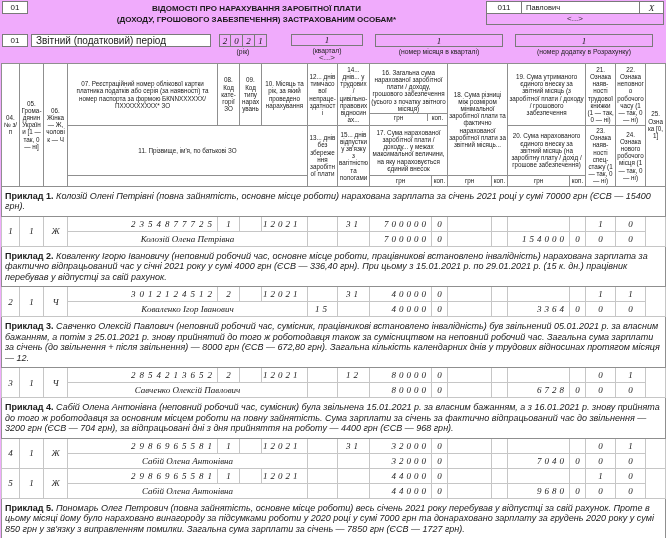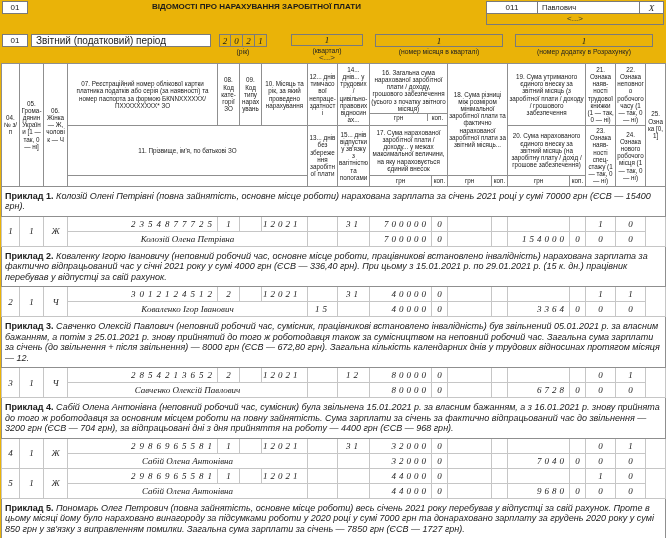--- a/index.html
+++ b/index.html
@@ -1,27 +1,27 @@
 <!DOCTYPE html>
 <html><head>
 <meta charset="utf-8">
 <style>
   html,body{margin:0;padding:0;background:#fff;}
-  .sheet{width:666px;height:538px;overflow:hidden;background:#eab308;position:relative;
+  .sheet{width:666px;height:538px;overflow:hidden;background:#f0abfc;position:relative;
          font-family:"Liberation Sans",sans-serif;color:#1a1a1a;}
   
   .top{padding:1px 2px 0 2px;}
   .trow1{display:flex;align-items:stretch;height:30px;}
   .box{border:1px solid #7a7a7a;background:#fff;box-sizing:border-box;}
   .b01,.b02{width:26px;height:13px;font-size:8px;display:flex;align-items:center;justify-content:center;margin-right:3px;flex:none;}
   .titlebox{flex:1;height:26px;font-size:8px;font-weight:bold;text-align:center;line-height:11px;
-            display:flex;flex-direction:row;justify-content:center;margin-right:4px;}
+            display:flex;flex-direction:column;justify-content:center;margin-right:4px;}
   .rightstack{width:178px;flex:none;display:flex;flex-direction:column;}
   .rrow{display:flex;height:13px;}
-  .b011{width:52px;font-size:8px;display:flex;align-items:center;justify-content:center;flex:none;}
+  .b011{width:36px;font-size:8px;display:flex;align-items:center;justify-content:center;flex:none;}
   .zv{flex:1;font-size:7.5px;display:flex;align-items:center;padding-left:4px;border-left:none;}
   .zx{width:24px;flex:none;font-size:9px;font-style:italic;font-family:"Liberation Serif",serif;
       display:flex;align-items:center;justify-content:center;border-left:none;}
   .dotsline{border:1px solid #7a7a7a;border-top:none;height:10px;font-size:8px;text-align:center;line-height:9px;color:#333;}
   .trow2{display:flex;margin-top:3px;height:27px;}
   .periodlbl{width:180px;height:13px;font-size:10px;display:flex;align-items:center;padding-left:4px;flex:none;margin-right:8px;}
   .grp{display:flex;flex-direction:column;align-items:center;flex:none;}
   .cellrow{display:flex;}
   .ycell{width:12px;height:13px;border:1px solid #7a7a7a;border-left:none;font-size:9px;font-style:italic;
          font-family:"Liberation Serif",serif;display:flex;align-items:center;justify-content:center;box-sizing:border-box;}
@@ -54,20 +54,21 @@
 </head>
 <body>
 
 <div class="sheet">
 
   <div class="top">
     <div class="trow1">
       <div class="box b01">01</div>
       <div class="titlebox">
         <div>ВІДОМОСТІ ПРО НАРАХУВАННЯ ЗАРОБІТНОЇ ПЛАТИ</div>
+        <div>(ДОХОДУ, ГРОШОВОГО ЗАБЕЗПЕЧЕННЯ) ЗАСТРАХОВАНИМ ОСОБАМ*</div>
       </div>
       <div class="rightstack">
         <div class="rrow">
           <div class="box b011">011</div>
           <div class="box zv">Павлович</div>
           <div class="box zx">X</div>
         </div>
         <div class="dotsline">&lt;...&gt;</div>
       </div>
     </div>

